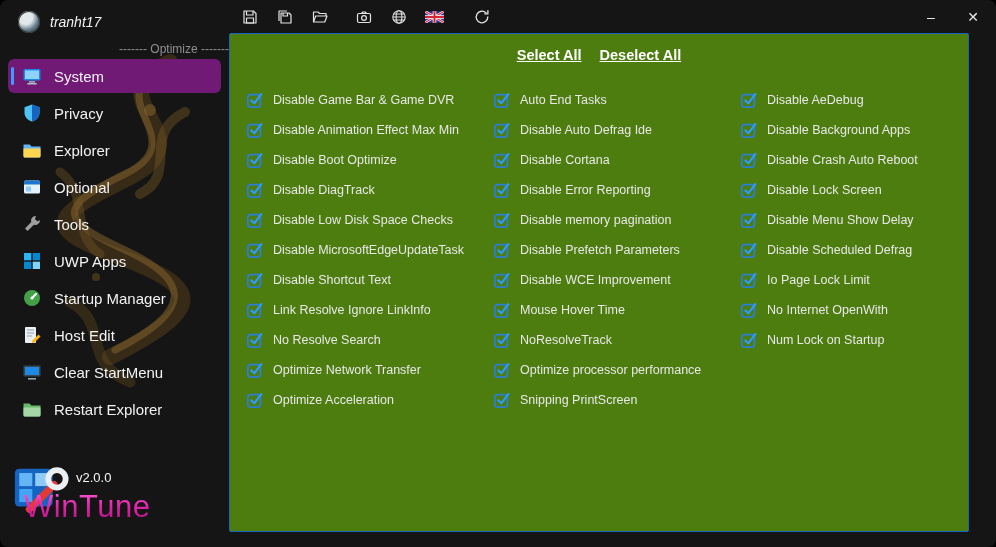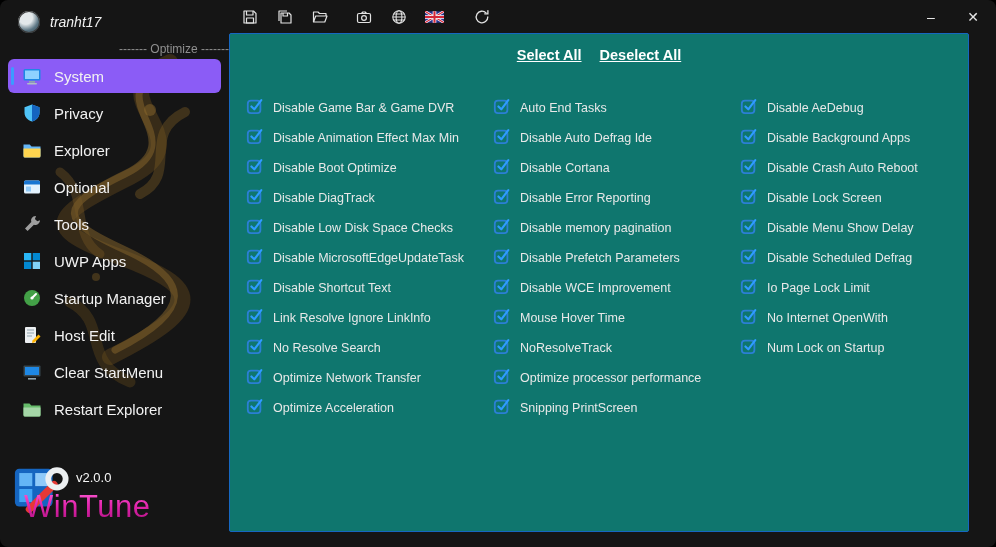--- a/index.html
+++ b/index.html
@@ -21,41 +21,41 @@
   .win-btn{width:42px;height:33px;display:flex;align-items:center;justify-content:center;color:#e6e6e6;font-size:14px;cursor:pointer;}
   
   .sidebar{position:absolute;left:0;top:0;width:229px;height:547px;overflow:hidden;}
   .dragon{position:absolute;left:0;top:52px;width:230px;height:370px;z-index:0;pointer-events:none;}
   .user-row{position:relative;z-index:1;display:flex;align-items:center;gap:10px;padding:11px 0 2px 18px;}
   .avatar{width:22px;height:22px;border-radius:50%;background:radial-gradient(circle at 35% 30%, #e3e8ea 0 32%, #5a7482 62%, #2e3c44 100%);box-shadow:0 0 0 1px #3a3a3a inset;}
   .user-name{color:#f0f0f0;font-size:14px;font-style:italic;}
   .section-label{position:relative;z-index:1;color:#8f8f8f;font-size:12px;text-align:right;margin:7px 0 0;}
   .nav{position:relative;z-index:1;margin-top:3px;}
   .nav-item{display:flex;align-items:center;gap:12px;height:34px;margin:3px 8px;padding-left:14px;border-radius:6px;color:#f2f2f2;font-size:15px;position:relative;cursor:pointer;}
-  .nav-item.selected{background:#8b5cf6;}
+  .nav-item.selected{background:#701a75;}
   .nav-item.selected::before{content:"";position:absolute;left:3px;top:8px;bottom:8px;width:3px;border-radius:2px;background:#3b9cff;}
   .nav-icon{width:20px;height:20px;flex:0 0 20px;}
   .nav-icon svg{width:20px;height:20px;display:block;}
   .nav-label{white-space:nowrap;}
   
   .footer{position:absolute;left:8px;bottom:5px;width:215px;height:84px;z-index:1;}
   .logo-icon{position:absolute;left:4px;top:2px;width:58px;height:58px;}
   .logo-icon svg{width:58px;height:58px;display:block;}
   .version{position:absolute;left:68px;top:12px;font-size:13px;color:#f5f5f5;}
   .brand{position:absolute;left:16px;top:31px;font-size:31px;font-weight:400;letter-spacing:.5px;
     background:linear-gradient(180deg,#ff63d8 0%,#e426ae 45%,#a90f7d 100%);
     -webkit-background-clip:text;background-clip:text;color:transparent;}
   
-  .panel{position:absolute;left:229px;top:33px;width:740px;height:499px;background:#0f766e;border:1.5px solid #1667c1;border-radius:2px;box-sizing:border-box;}
+  .panel{position:absolute;left:229px;top:33px;width:740px;height:499px;background:#4d7c0f;border:1.5px solid #1667c1;border-radius:2px;box-sizing:border-box;}
   .panel-links{display:flex;justify-content:center;gap:18px;padding-top:13px;}
   .link{color:#ffffff;font-size:14.5px;font-weight:600;text-decoration:underline;cursor:pointer;}
   .cb-cols{display:flex;padding:22px 0 0 16px;}
   .cb-col{width:247px;display:flex;flex-direction:column;}
   .cb-col:last-child{width:auto;}
-  .cb-row{display:flex;align-items:flex-end;height:30px;gap:9px;cursor:pointer;}
+  .cb-row{display:flex;align-items:center;height:30px;gap:9px;cursor:pointer;}
   .cb-box{width:18px;height:18px;flex:0 0 18px;}
   .cb-box svg{width:18px;height:18px;display:block;overflow:visible;}
   .cb-label{font-size:12.5px;color:#e8e8e8;white-space:nowrap;}
 </style>
 </head>
 <body>
 
 <div class="window" data-name="app-window">
 
   <aside class="sidebar" data-name="sidebar">

